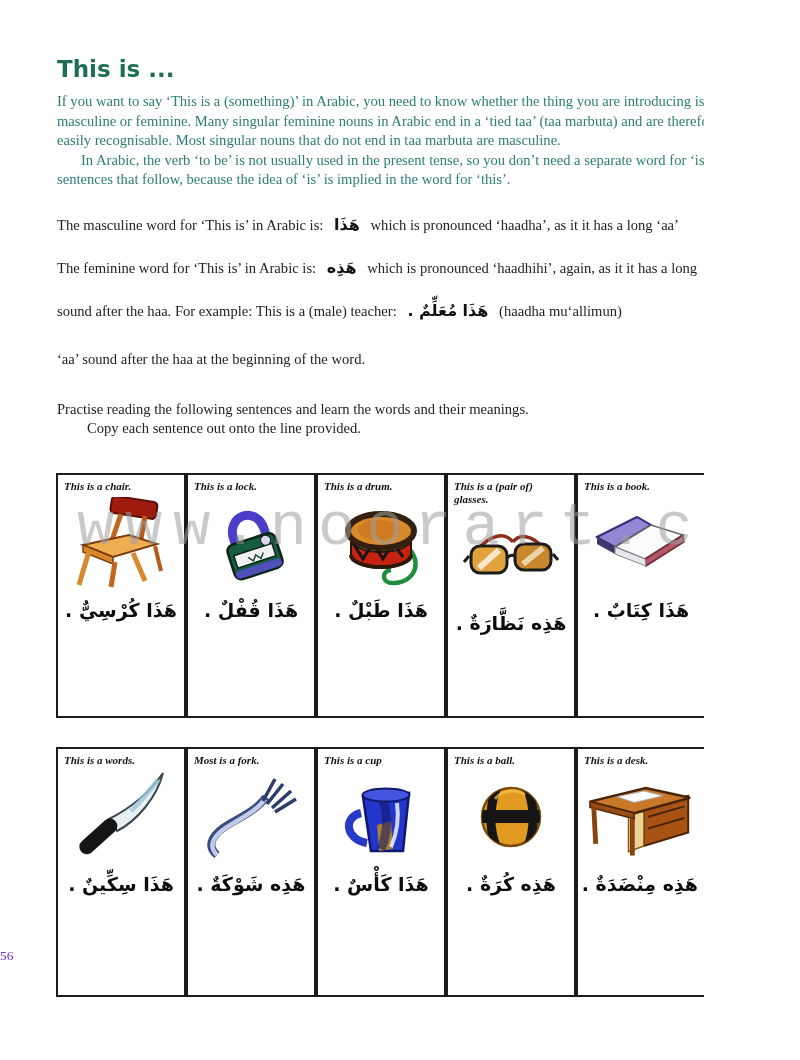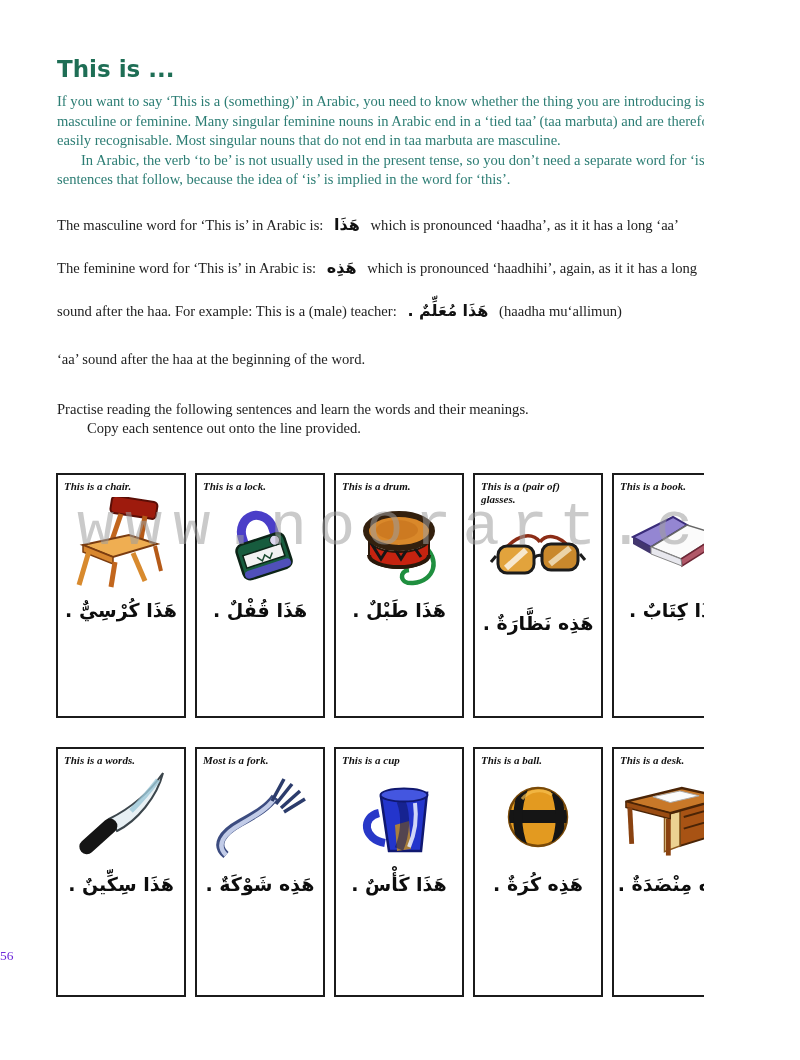--- a/index.html
+++ b/index.html
@@ -17,21 +17,21 @@
   .expl { margin-top:18px; font-size:14.6px; color:#222222; }
   .expl-line { margin:0 0 9px 0; line-height:34px; white-space:nowrap; }
   .expl-line.plain { line-height:22px; margin-top:20px; }
   .arabic-inline {
     font-family:"DejaVu Sans", sans-serif; font-size:16px; font-weight:bold;
     direction:rtl; unicode-bidi:isolate; padding:0 7px; color:#111;
   }
   .practise { margin:30px 0 0 0; font-size:14.6px; line-height:19px; color:#222222; }
   .practise + .practise { margin-top:0;margin-left:30px; }
 
-  .cards-row { position:absolute; left:56px; display:flex; gap:9px; }
+  .cards-row { position:absolute; left:56px; display:flex; }
   .row1 { top:473px; }
   .row2 { top:747px; }
   .card {
     width:130px; height:245px; border:2px solid #1b1b1b; background:#fff;
     box-sizing:border-box; display:flex; flex-direction:column; padding:5px 6px;
   }
   .row2 .card { height:250px; }
   .caption { font-size:11px; font-style:italic; font-weight:bold; line-height:13px; color:#111; }
   .ill { height:96px; display:flex; align-items:center; justify-content:center; margin-top:2px; }
   .ill svg { width:106px; height:92px; }

